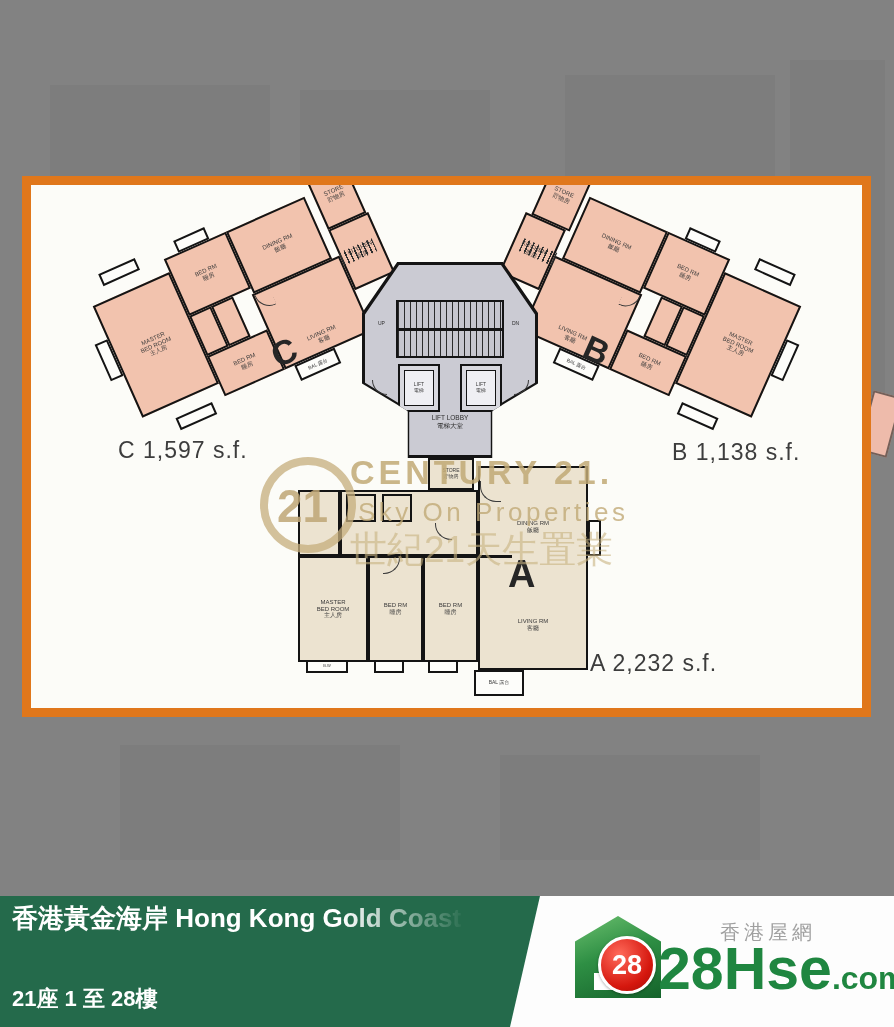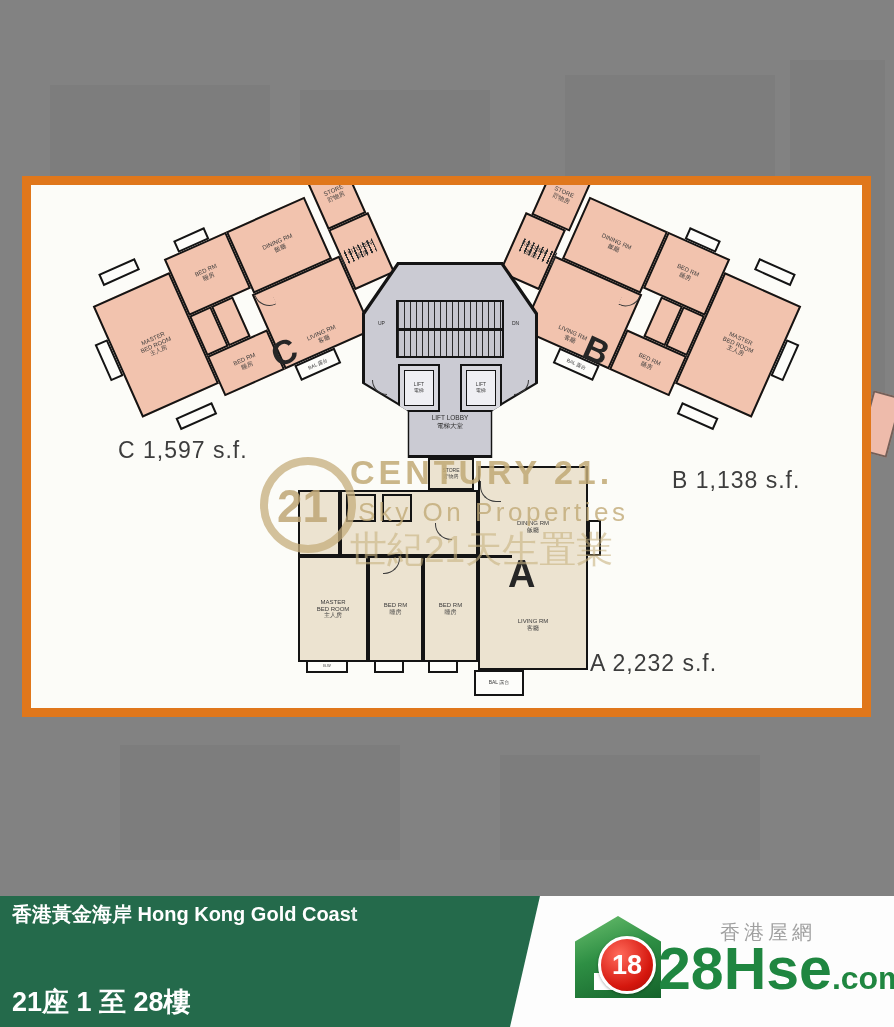--- a/index.html
+++ b/index.html
@@ -44,25 +44,25 @@
   #wm-circle{left:229px;top:272px;width:80px;height:80px;border:8px solid rgba(197,173,124,.75);border-radius:50%;}
   #wm-21{left:246px;top:294px;font-size:46px;font-weight:bold;color:rgba(190,166,118,.85);}
   #wm-brand{left:319px;top:268px;font-size:34px;font-weight:bold;letter-spacing:4px;color:rgba(193,169,118,.85);}
   #wm-sub{left:327px;top:312px;font-size:26px;letter-spacing:3.5px;color:rgba(193,169,118,.8);}
   #wm-cn{left:319px;top:340px;font-size:37px;letter-spacing:0px;color:rgba(200,178,128,.6);}
   
   #footer{position:absolute;left:0;top:896px;width:894px;height:131px;background:#246a4b;z-index:3;}
   #footer-white{position:absolute;left:0;top:0;width:894px;height:131px;background:#fdfdfd;
         clip-path:polygon(540px 0,894px 0,894px 131px,510px 131px);}
   .f-line{position:absolute;left:12px;color:#ffffff;font-weight:bold;white-space:nowrap;}
-  #f1{top:5px;font-size:20px;
+  #f1{top:5px;font-size:26px;
       -webkit-mask-image:linear-gradient(90deg,#000 0,#000 330px,transparent 455px);
       mask-image:linear-gradient(90deg,#000 0,#000 330px,transparent 455px);}
   #f2{top:46px;font-size:28px;}
-  #f3{top:88px;font-size:27px;}
+  #f3{top:88px;font-size:22px;}
   #house{position:absolute;left:575px;top:20px;width:86px;height:82px;
          clip-path:polygon(50% 0,100% 31%,100% 100%,0 100%,0 31%);
          background:linear-gradient(160deg,#6cc06f 0%,#2e8f44 45%,#15632b 100%);}
   #house-door{position:absolute;left:22%;top:70%;width:52%;height:20%;background:#ffffff;}
   #badge{position:absolute;left:598px;top:40px;width:52px;height:52px;border-radius:50%;
          border:3px solid #fff;box-sizing:content-box;
          background:radial-gradient(circle at 35% 30%,#ff6a5a,#d5170e 65%,#a20c06);
          display:flex;align-items:center;justify-content:center;box-shadow:0 1px 3px rgba(0,0,0,.35);}
   #badge span{color:#fff;font-size:27px;font-weight:bold;}
   #logo-text{position:absolute;left:658px;top:44px;color:#1f8640;font-weight:800;white-space:nowrap;}
@@ -240,39 +240,39 @@
       </div>
     <div class="arc" style="left:404px;top:338px;"></div>
     <div class="arc" style="left:352px;top:372px;transform:scaleX(-1);"></div>
     <div class="arc" style="left:449px;top:296px;width:20px;height:20px;"></div>
 
     <div class="unit-letter" style="left:241px;top:148px;transform:rotate(-24deg);">C</div>
     <div class="unit-letter" style="left:553px;top:146px;transform:rotate(24deg);">B</div>
     <div class="unit-letter" style="left:477px;top:368px;font-size:38px;">A</div>
 
     <div class="area-label" style="left:87px;top:252px;">C 1,597 s.f.</div>
-    <div class="area-label" style="left:641px;top:254px;margin-top:28px;">B 1,138 s.f.</div>
+    <div class="area-label" style="left:641px;top:254px;">B 1,138 s.f.</div>
     <div class="area-label" style="left:559px;top:465px;">A 2,232 s.f.</div>
 
     <div class="wm" id="wm-circle"></div>
     <div class="wm" id="wm-21">21</div>
     <div class="wm" id="wm-brand">CENTURY 21.</div>
     <div class="wm" id="wm-sub">Sky On Properties</div>
     <div class="wm" id="wm-cn">世紀21天生置業</div>
   </div>
 
   <div id="footer">
     <div id="footer-white"></div>
     <div class="f-line" id="f1">香港黃金海岸 Hong Kong Gold Coast</div>
     <div class="f-line" id="f3">21座 1 至 28樓</div>
     <div id="house">
       <div id="house-door"></div>
     </div>
     <div id="badge">
-        <span>18</span>
+        <span>28</span>
       </div>
     <div id="logo-text">
       <span class="nm">28Hse</span><span class="tld">.com</span>
     </div>
     <div id="tagline">香港屋網</div>
   </div>
 
 </div>
 
 </body></html>

